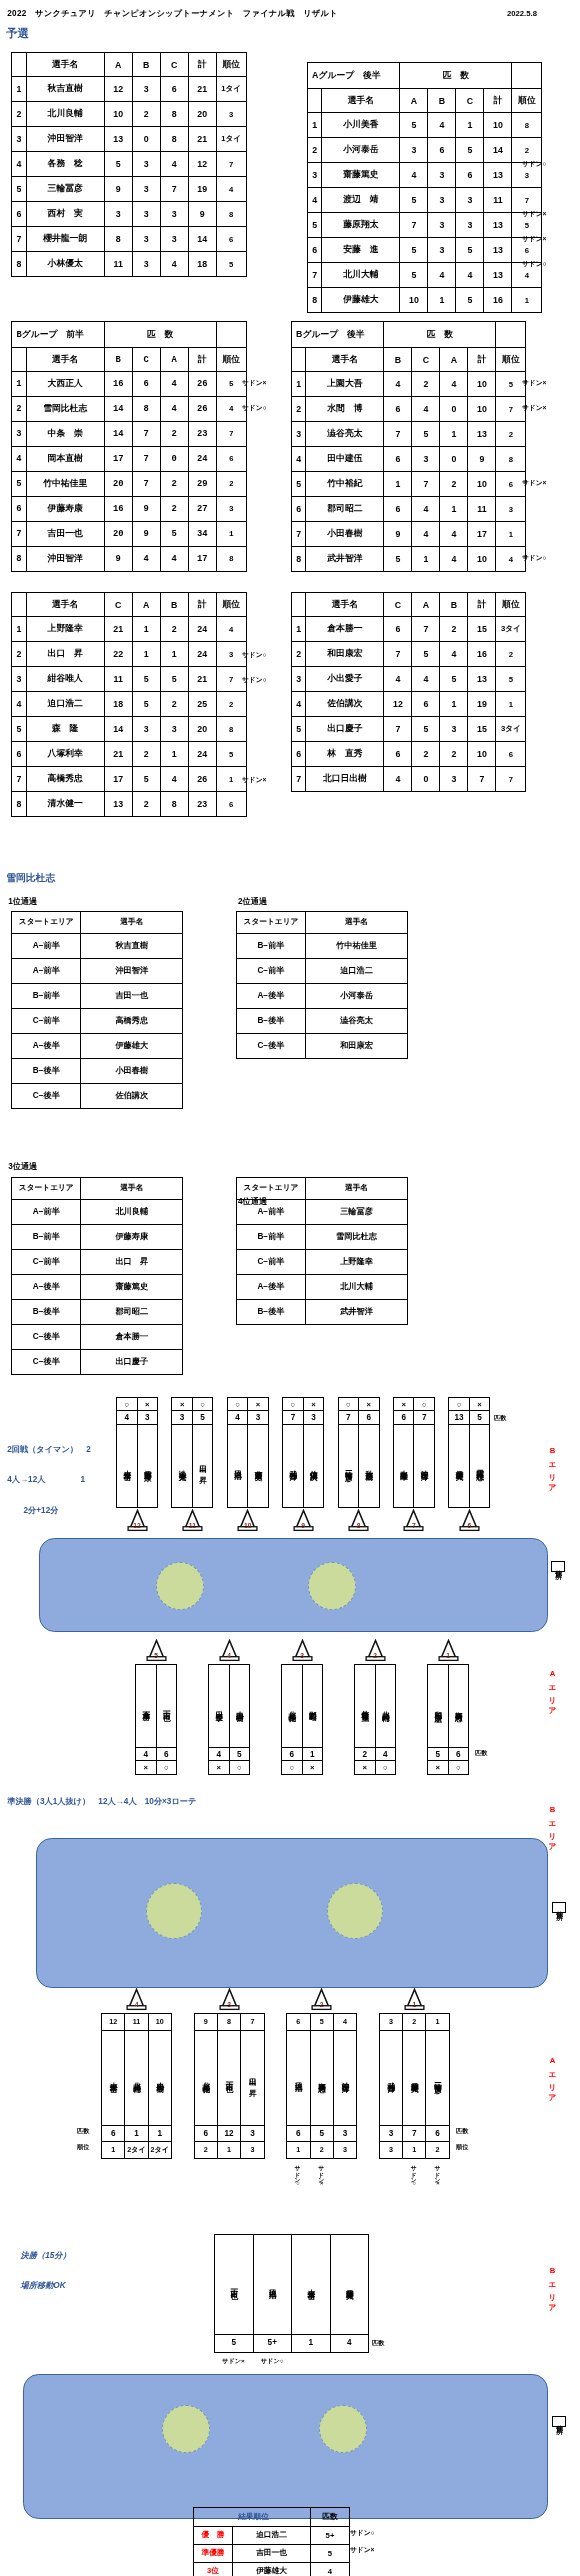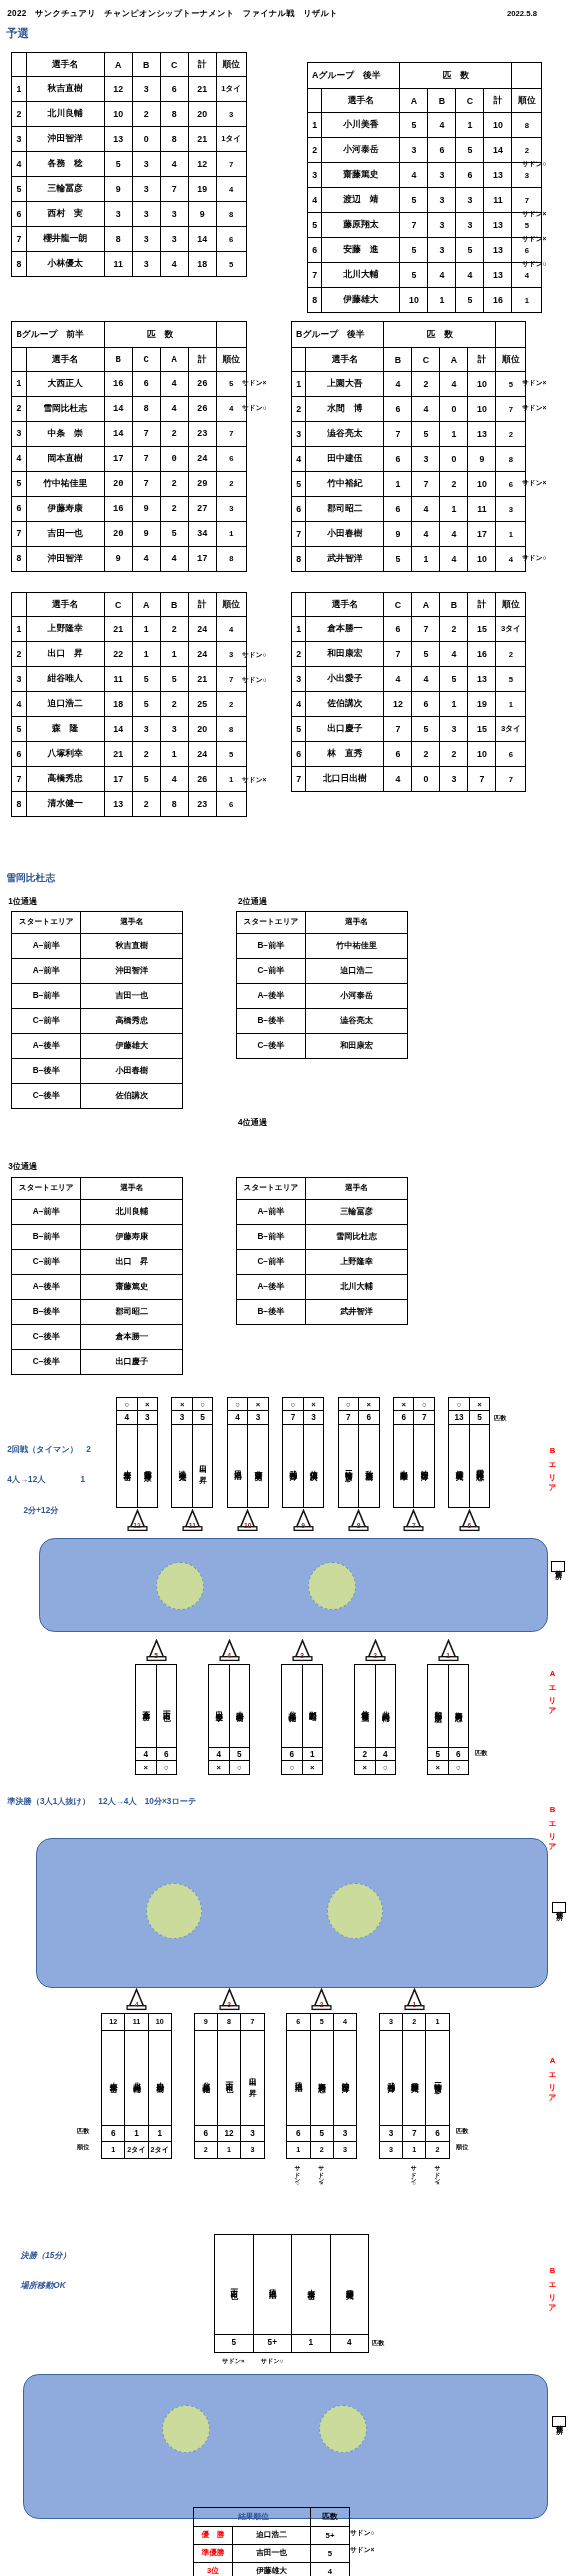--- a/index.html
+++ b/index.html
@@ -781,21 +781,21 @@
         <td>C−後半</td>
         <td>倉本勝一</td>
       </tr>
         <tr>
         <td>C−後半</td>
         <td>出口慶子</td>
       </tr>
       </tbody>
   </table>
 
-  <div class="abs q-label" style="left:238px;top:1117px;">4位通過</div>
+  <div class="abs q-label" style="left:238px;top:1196px;">4位通過</div>
   <table class="qtable abs" style="left:236px;top:1177px;">
     <tbody>
         <tr class="q-head">
       <td class="qw-area">スタートエリア</td>
       <td class="qw-name">選手名</td>
     </tr>
       </tbody>
     <tbody>
         <tr>
         <td>A−前半</td>

